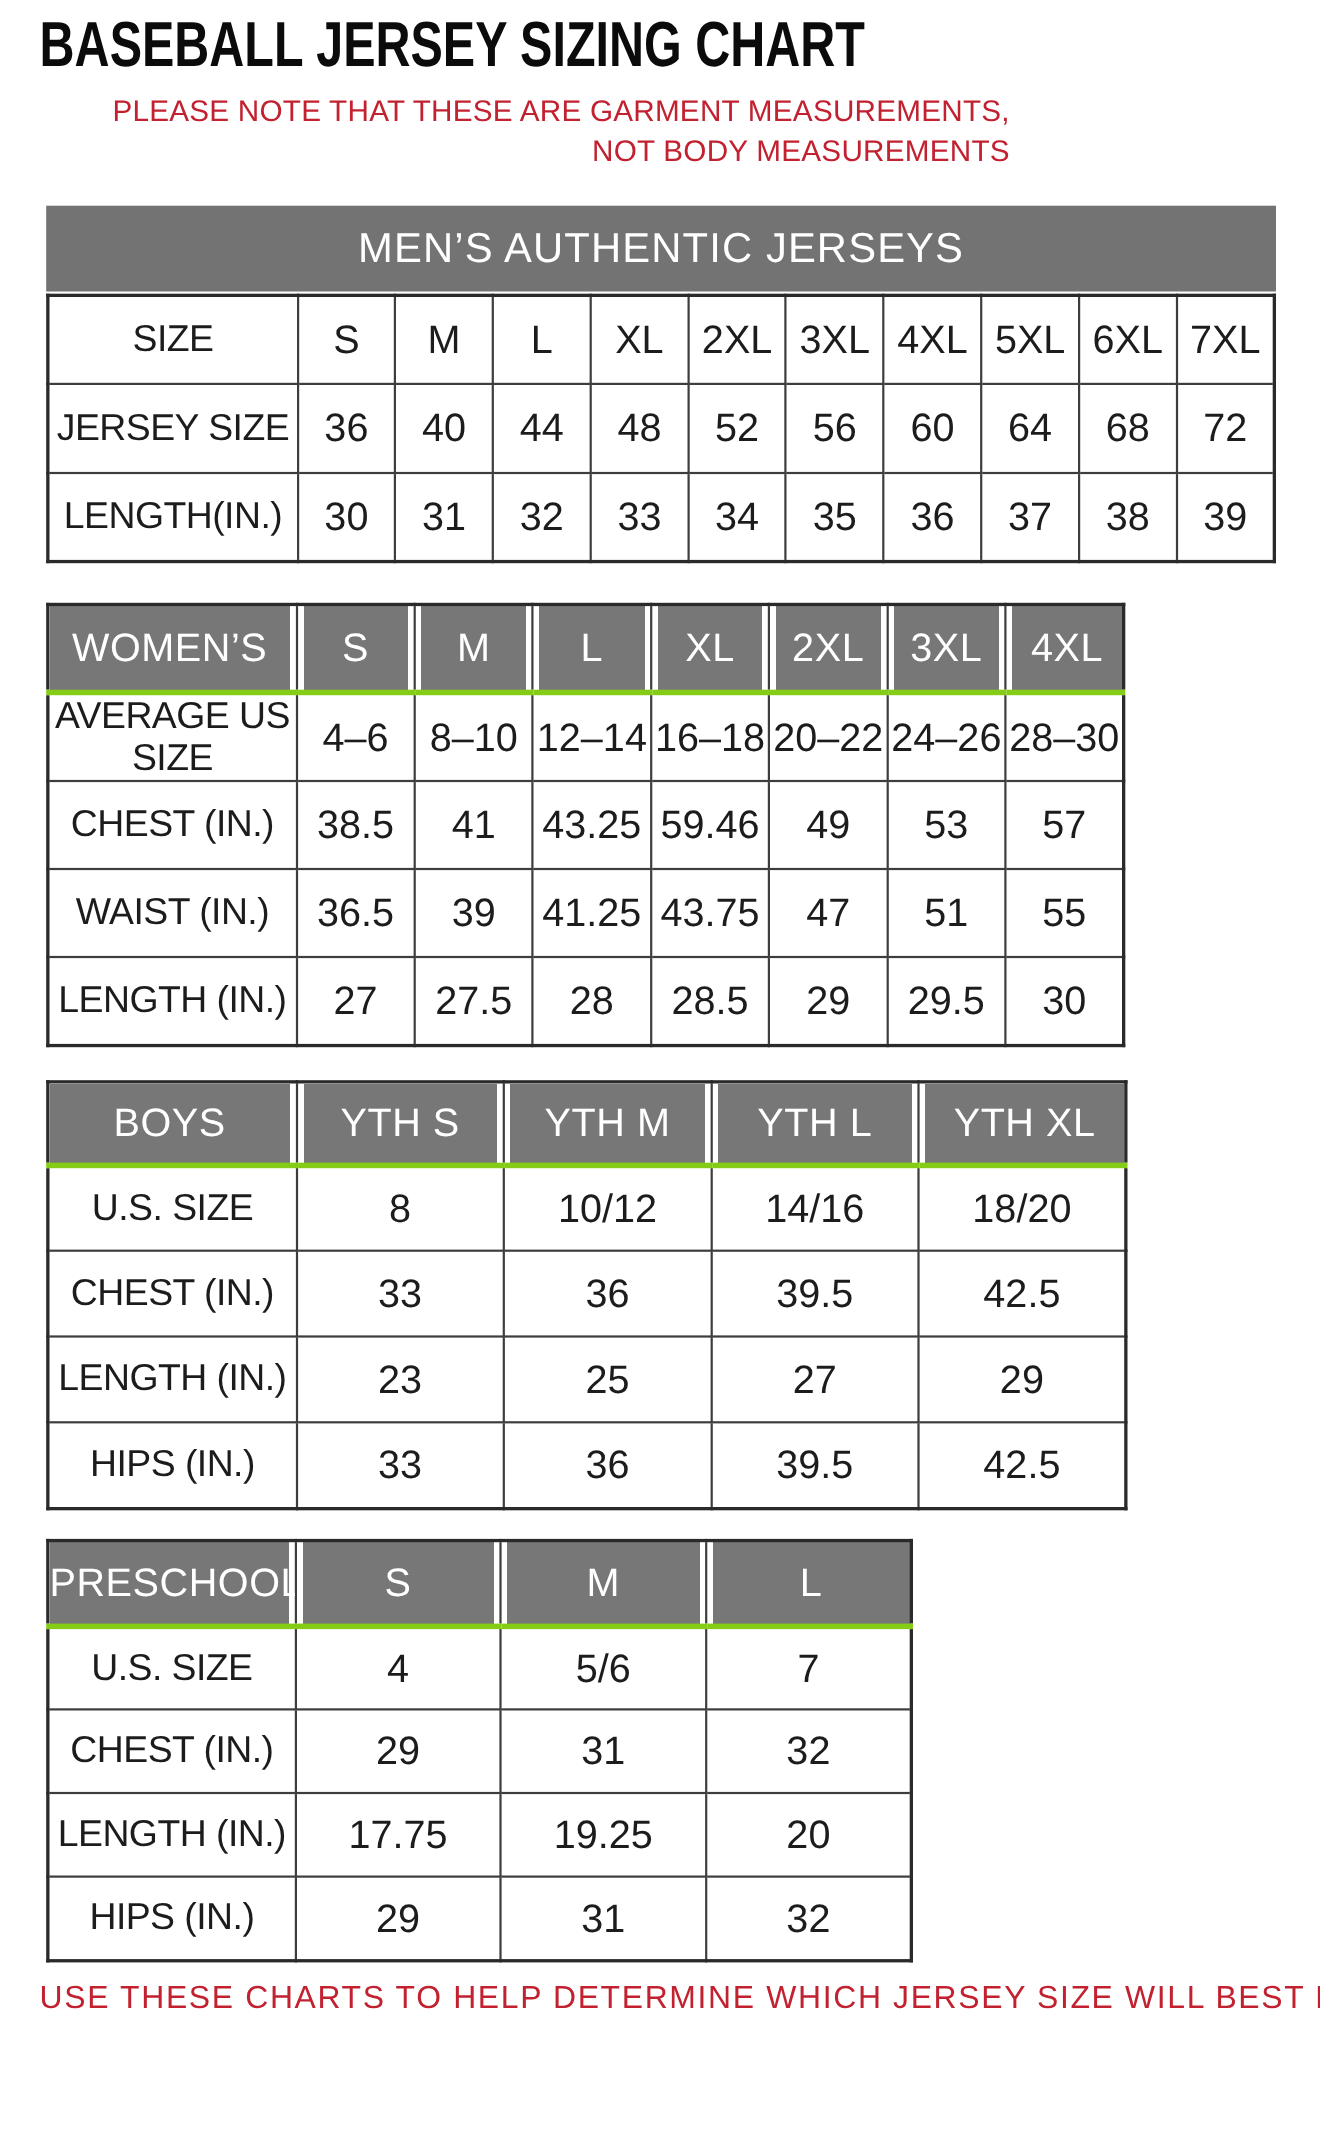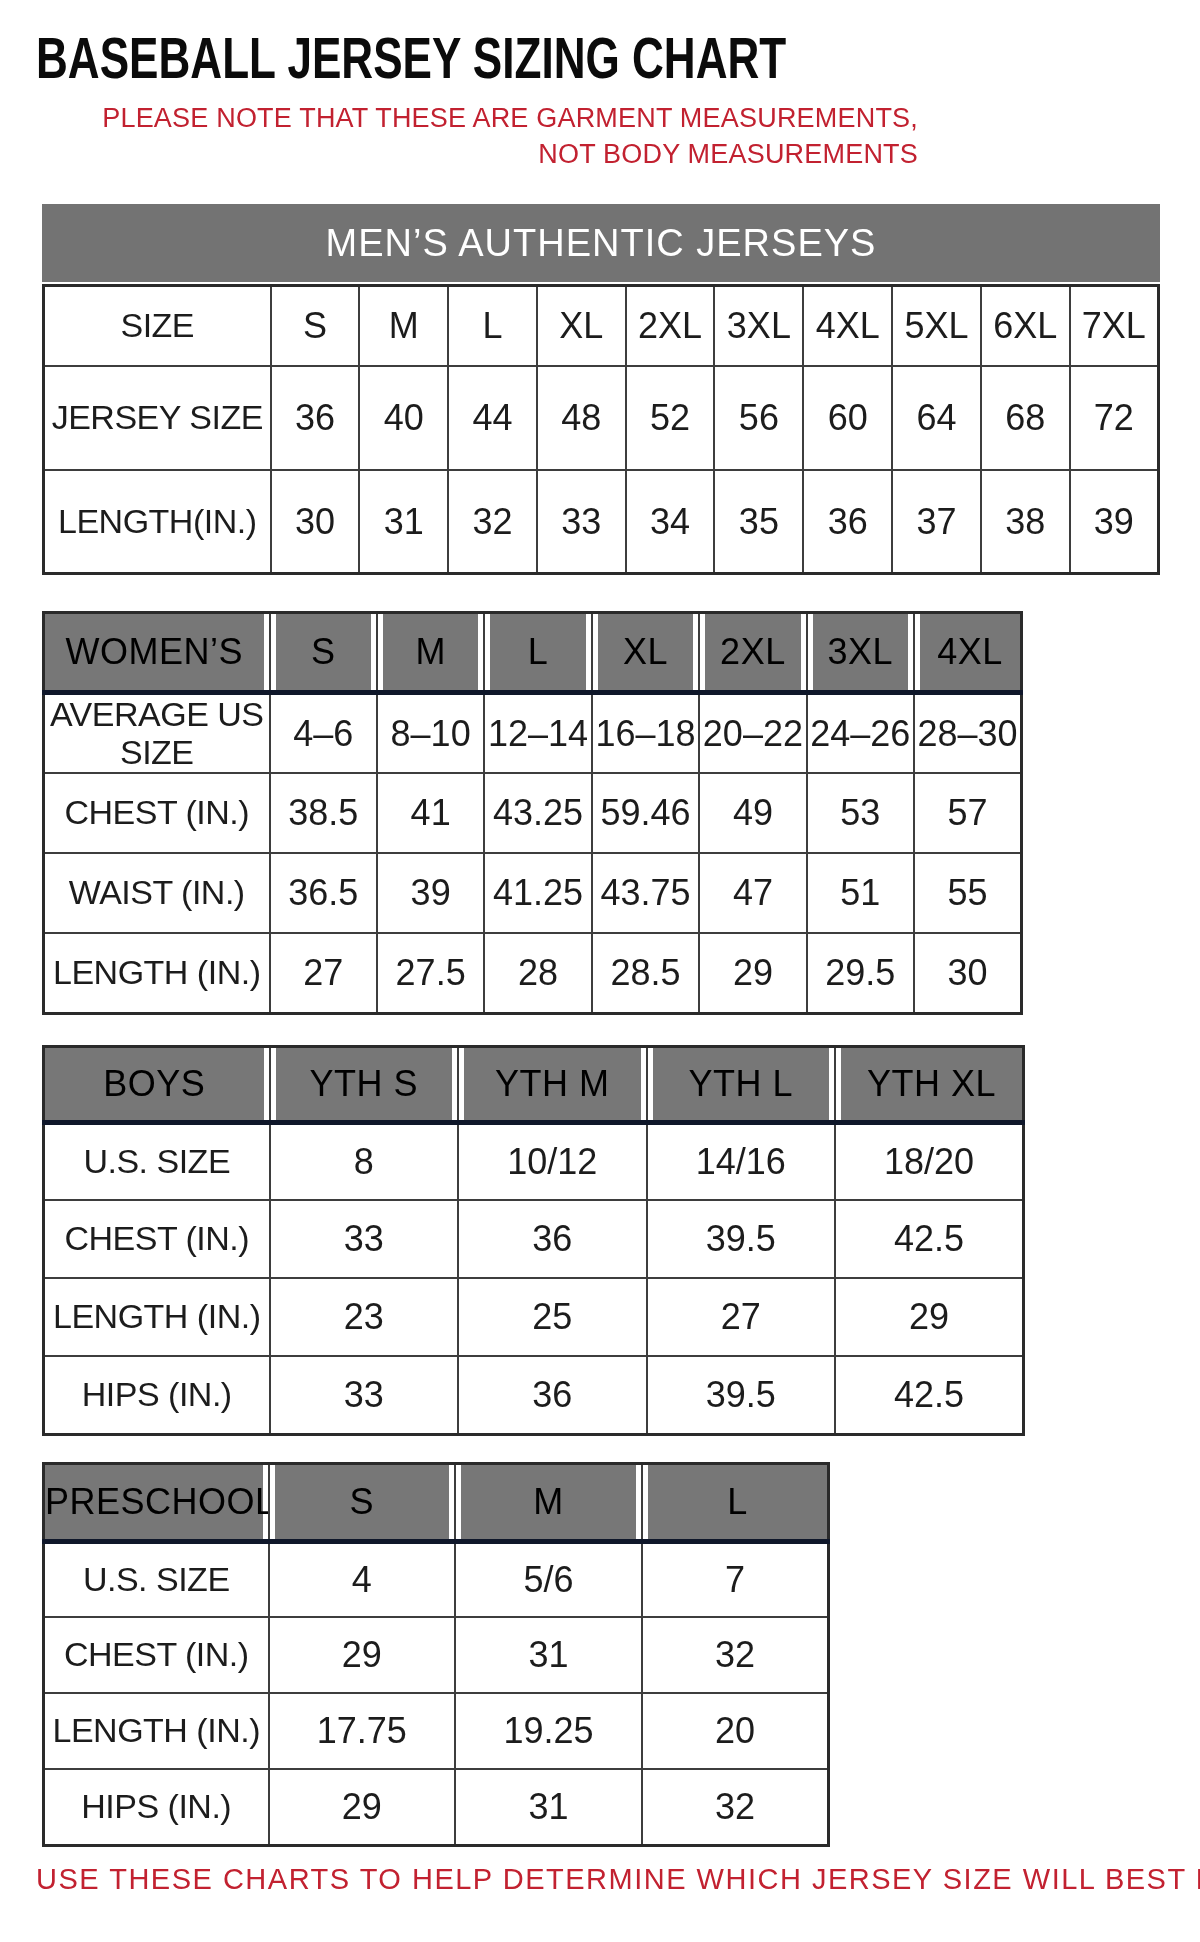--- a/index.html
+++ b/index.html
@@ -4,21 +4,21 @@
 <style>
   * { box-sizing: border-box; }
   html, body { margin: 0; padding: 0; }
   body {
     width: 1200px; height: 1942px;
     background: #ffffff;
     font-family: "Liberation Sans", sans-serif;
     color: #1b1b1b;
     overflow: hidden;
   }
-  .page { padding: 18px 0 0 42px; }
+  .page { padding: 1px 0 0 42px; }
 
   .title {
     font-size: 58px;
     font-weight: 700;
     color: #0b0b0b;
     letter-spacing: 0px;
     white-space: nowrap;
     transform: scaleX(0.76);
     transform-origin: left center;
     margin: 6px 0 10px -6px;
@@ -56,30 +56,30 @@
     font-weight: 400;
     overflow: hidden;
   }
   .grid td { font-size: 36px; color: #1c1c1c; }
   .grid td.lbl { font-size: 34px; letter-spacing: -0.5px; line-height: 1.1; }
 
   tr.ghead th {
     background: #777777;
     background-clip: content-box;
     padding: 0 5px;
-    color: #000000;
+    color: #ffffff;
     font-size: 36px;
     letter-spacing: 0.5px;
-    border-bottom: 5px solid #0f172a;
+    border-bottom: 5px solid #84cc16;
   }
   tr.ghead th:first-child { padding-left: 0; }
   tr.ghead th:last-child { padding-right: 0; }
 
   .mens { width: 1118px; }
-  .mens tr { height: 104px; }
+  .mens tr { height: 81px; }
   .mens .hrow { height: 80px; }
 
   .womens { width: 981px; margin-top: 36px; }
   .womens tr { height: 80px; }
   .womens tr.ghead { height: 80px; }
 
   .boys { width: 983px; margin-top: 30px; }
   .boys tr { height: 78px; }
   .boys tr.ghead { height: 76px; }
 

